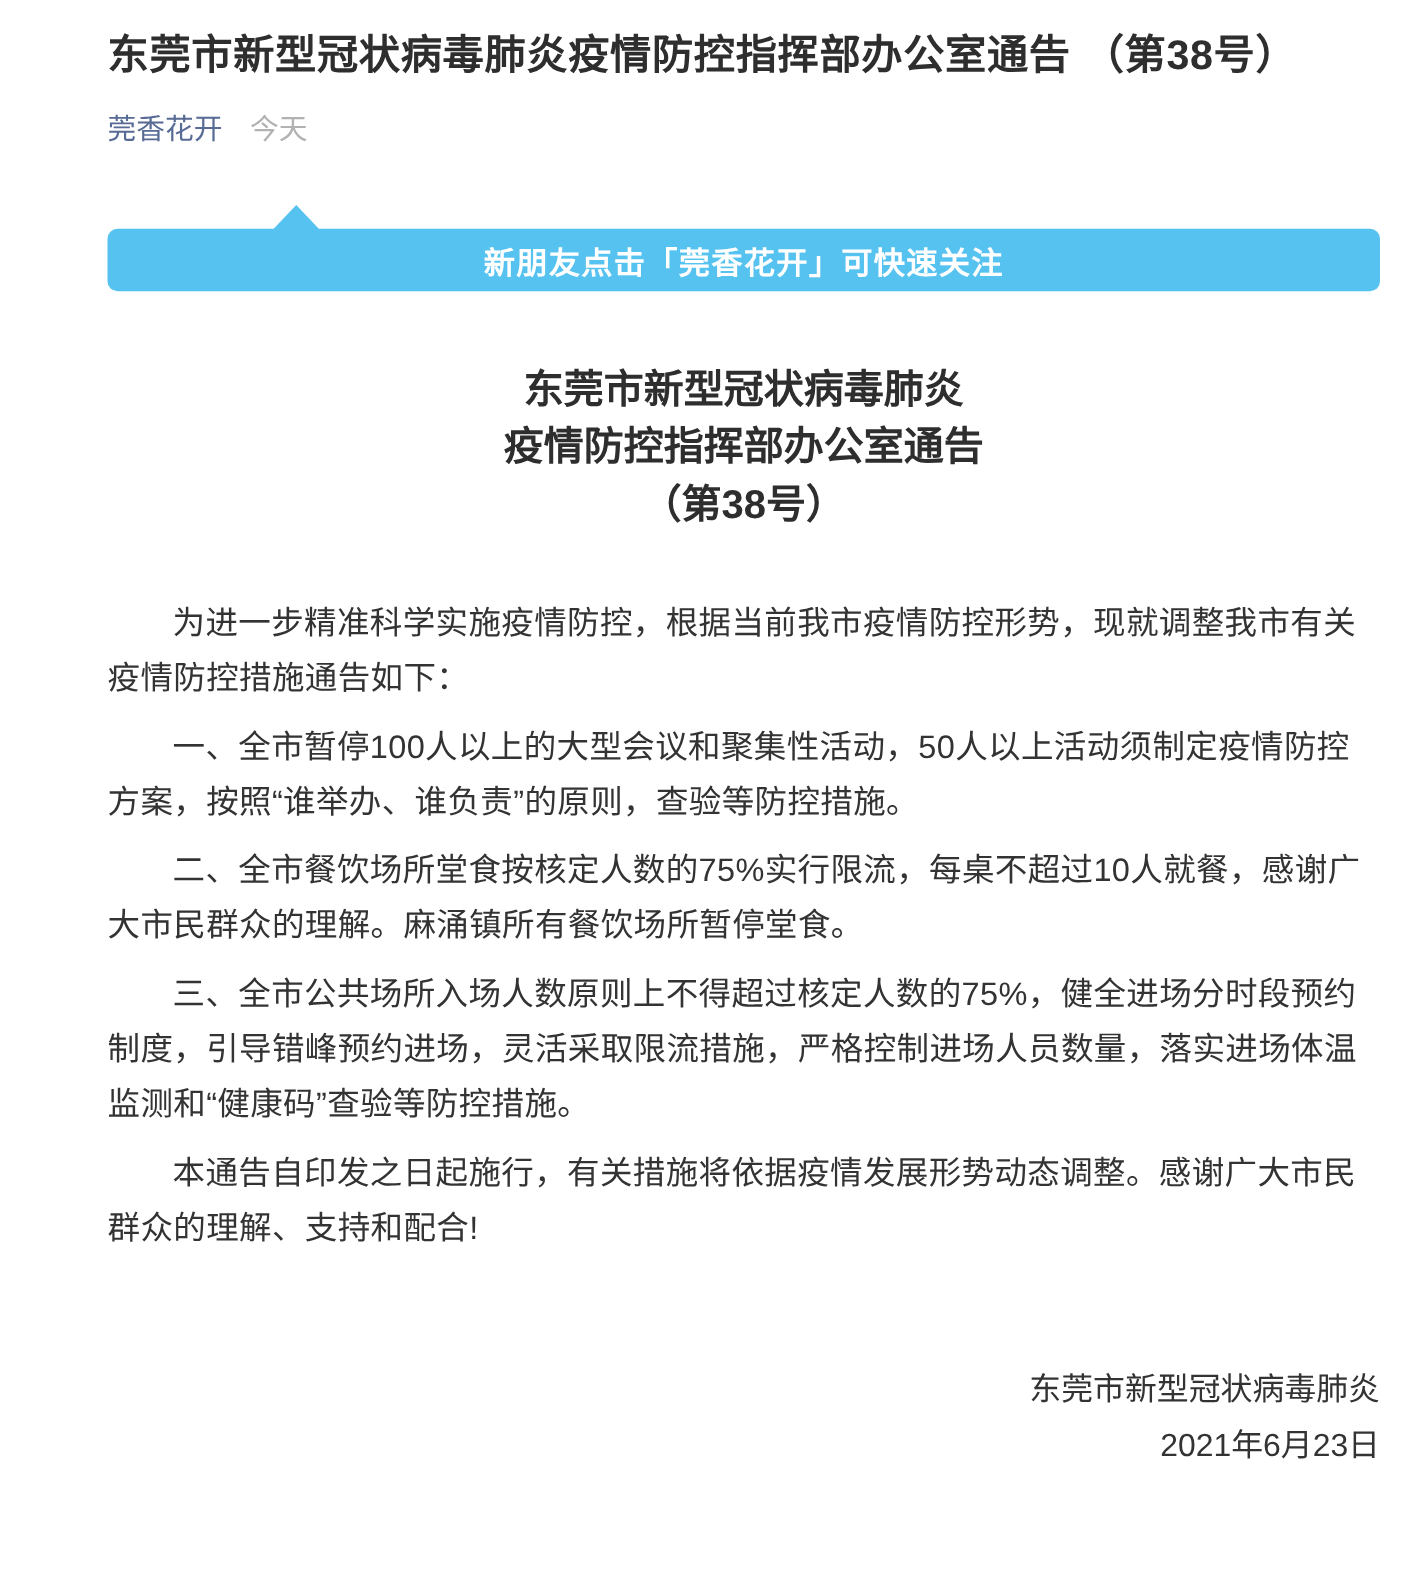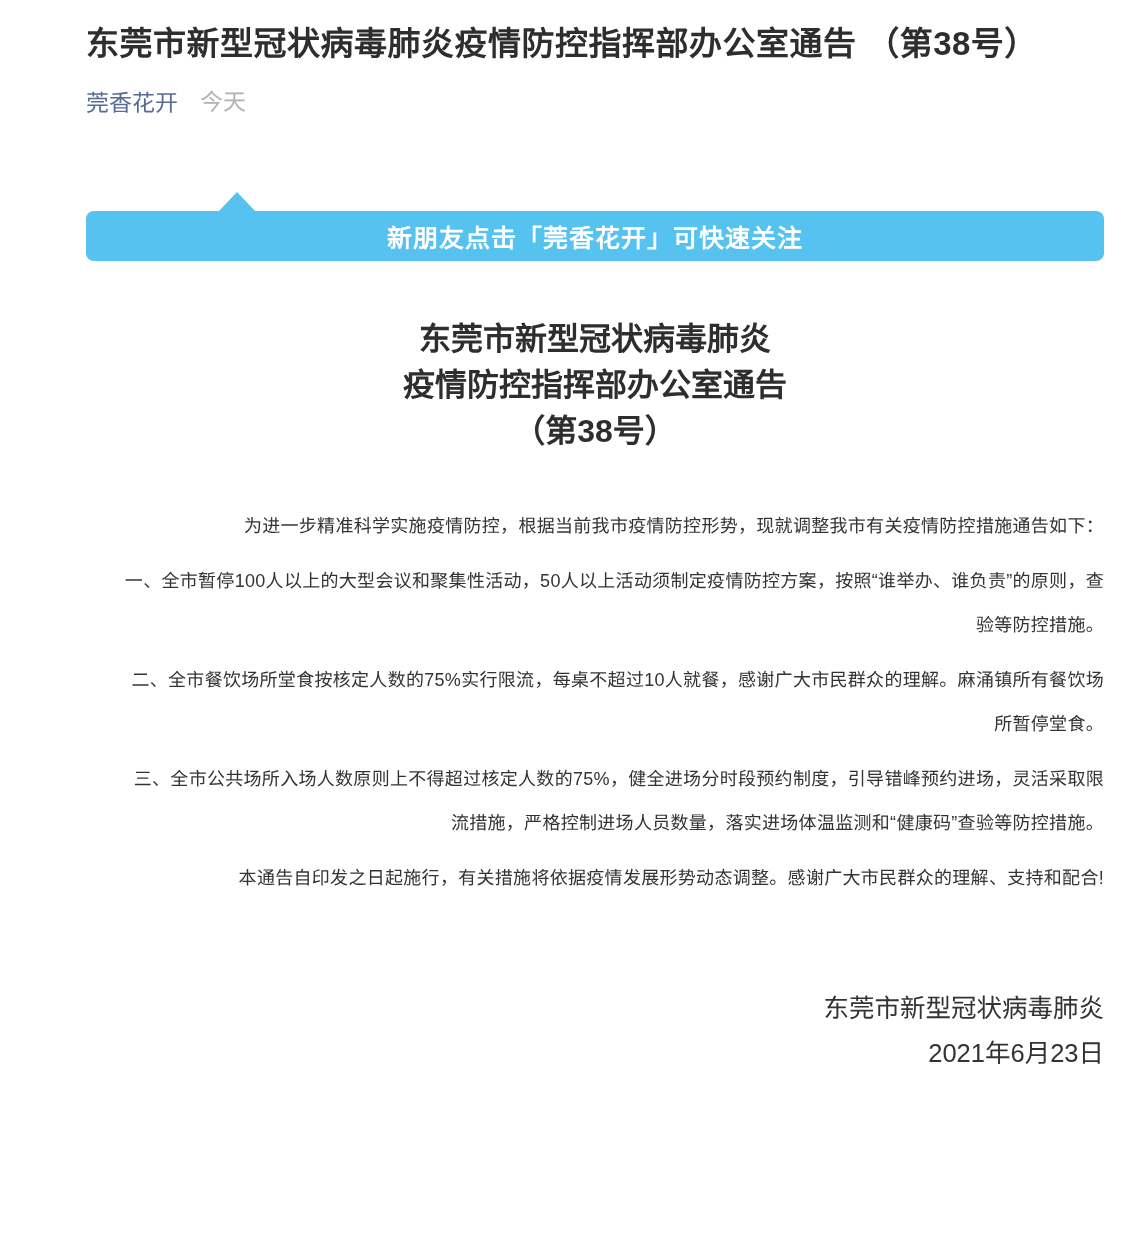--- a/index.html
+++ b/index.html
@@ -29,25 +29,25 @@
   .byline {
     margin-top: 20px;
     font-size: 23px;
     line-height: 32px;
     display: flex;
     align-items: center;
     gap: 22px;
     text-align: center;
   }
   .byline .account { color: #576b95; cursor: pointer; }
-  .byline .pubdate { color: #b2b2b2; font-family: Liberation Serif, serif; }
+  .byline .pubdate { color: #b2b2b2; }
   
   .banner-wrap {
     position: relative;
-    margin-top: 92px;
+    margin-top: 64px;
     width: 1018px;
     font-family: Liberation Serif, serif;
   }
   .banner-pointer {
     position: absolute;
     top: -19px;
     left: 132px;
     width: 0; height: 0;
     border-left: 19px solid transparent;
     border-right: 19px solid transparent;
@@ -73,24 +73,23 @@
     margin-top: 55px;
     text-align: center;
     font-size: 32px;
     font-weight: bold;
     color: #2e2e2e;
     line-height: 46px;
   }
   
   .body-copy {
     margin-top: 50px;
-    font-size: 18px;
+    font-size: 26px;
     color: #333333;
     line-height: 44px;
-    text-align: right;
   }
   .body-copy p {
     text-indent: 2em;
     margin-bottom: 11px;
     letter-spacing: 0.3px;
   }
   
   .signature {
     margin-top: 86px;
     text-align: right;

